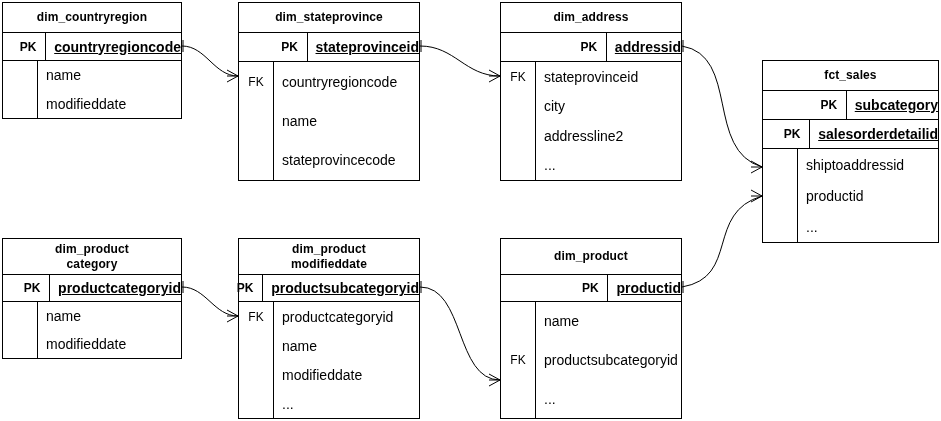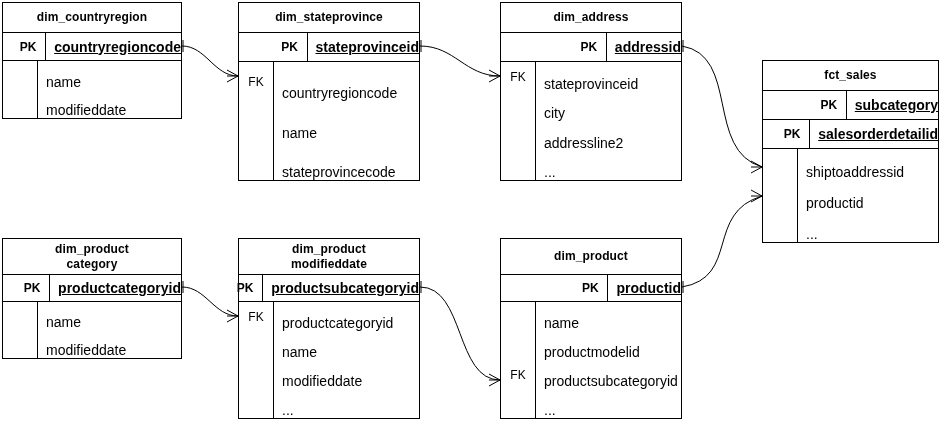--- a/index.html
+++ b/index.html
@@ -49,21 +49,21 @@
     justify-content: flex-end;
   }
   .attr-block {
     box-sizing: border-box;
     display: flex;
     flex-direction: column;
   }
   .attr-row {
     box-sizing: border-box;
     display: flex;
-    align-items: flex-end;
+    align-items: center;
     flex: 1 1 auto;
   }
   .gutter {
     box-sizing: border-box;
     width: 35px;
     min-width: 35px;
     align-self: stretch;
     display: flex;
     align-items: center;
     justify-content: center;
@@ -278,24 +278,20 @@
         <div class="key-row" style="height: 27px;">
           <div class="gutter">PK</div>
           <div class="field">productid</div>
         </div>
         <div class="attr-block" style="height: 116px;">
           <div class="attr-row">
             <div class="gutter"></div>
             <div class="field">name</div>
           </div>
           <div class="attr-row">
-            <div class="gutter"></div>
-            <div class="field">productmodelid</div>
-          </div>
-          <div class="attr-row">
             <div class="gutter">FK</div>
             <div class="field">productsubcategoryid</div>
           </div>
           <div class="attr-row">
             <div class="gutter"></div>
             <div class="field">...</div>
           </div>
         </div>
       </div>
     </div>

